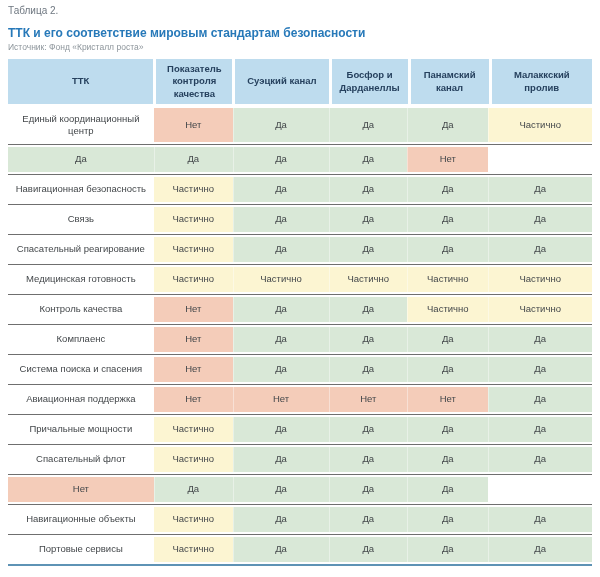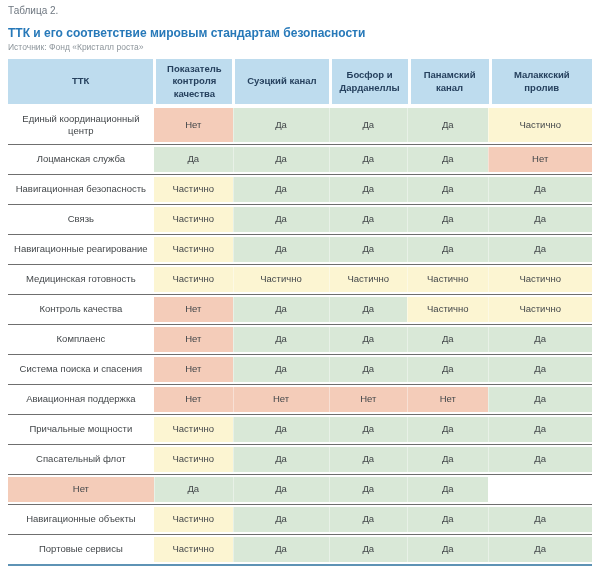--- a/index.html
+++ b/index.html
@@ -84,21 +84,20 @@
         <div class="cell value" style="background: rgb(244, 204, 185);">Нет</div>
         <div class="cell value" style="background: rgb(217, 232, 215);">Да</div>
         <div class="cell value" style="background: rgb(217, 232, 215);">Да</div>
         <div class="cell value" style="background: rgb(217, 232, 215);">Да</div>
         <div class="cell value" style="background: rgb(252, 245, 210);">Частично</div>
       </div>
       <div class="divider">
         <div class="line"></div>
       </div>
       <div class="grid-row row">
-        <div class="cell label">Лоцманская служба</div>
         <div class="cell value" style="background: rgb(217, 232, 215);">Да</div>
         <div class="cell value" style="background: rgb(217, 232, 215);">Да</div>
         <div class="cell value" style="background: rgb(217, 232, 215);">Да</div>
         <div class="cell value" style="background: rgb(217, 232, 215);">Да</div>
         <div class="cell value" style="background: rgb(244, 204, 185);">Нет</div>
       </div>
       <div class="divider">
         <div class="line"></div>
       </div>
       <div class="grid-row row">
@@ -117,21 +116,21 @@
         <div class="cell value" style="background: rgb(252, 245, 210);">Частично</div>
         <div class="cell value" style="background: rgb(217, 232, 215);">Да</div>
         <div class="cell value" style="background: rgb(217, 232, 215);">Да</div>
         <div class="cell value" style="background: rgb(217, 232, 215);">Да</div>
         <div class="cell value" style="background: rgb(217, 232, 215);">Да</div>
       </div>
       <div class="divider">
         <div class="line"></div>
       </div>
       <div class="grid-row row">
-        <div class="cell label">Навигационные реагирование</div>
+        <div class="cell label">Спасательный реагирование</div>
         <div class="cell value" style="background: rgb(252, 245, 210);">Частично</div>
         <div class="cell value" style="background: rgb(217, 232, 215);">Да</div>
         <div class="cell value" style="background: rgb(217, 232, 215);">Да</div>
         <div class="cell value" style="background: rgb(217, 232, 215);">Да</div>
         <div class="cell value" style="background: rgb(217, 232, 215);">Да</div>
       </div>
       <div class="divider">
         <div class="line"></div>
       </div>
       <div class="grid-row row">

